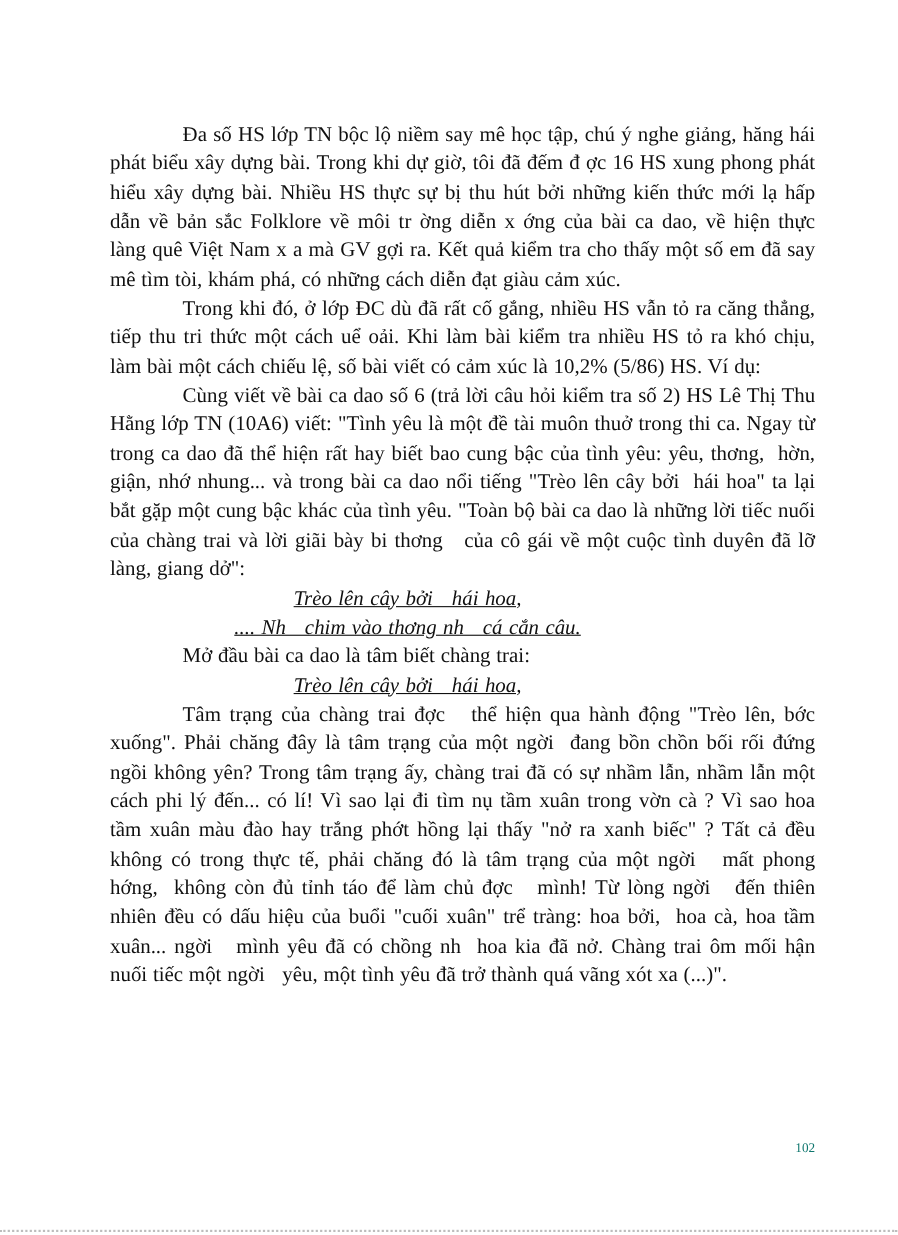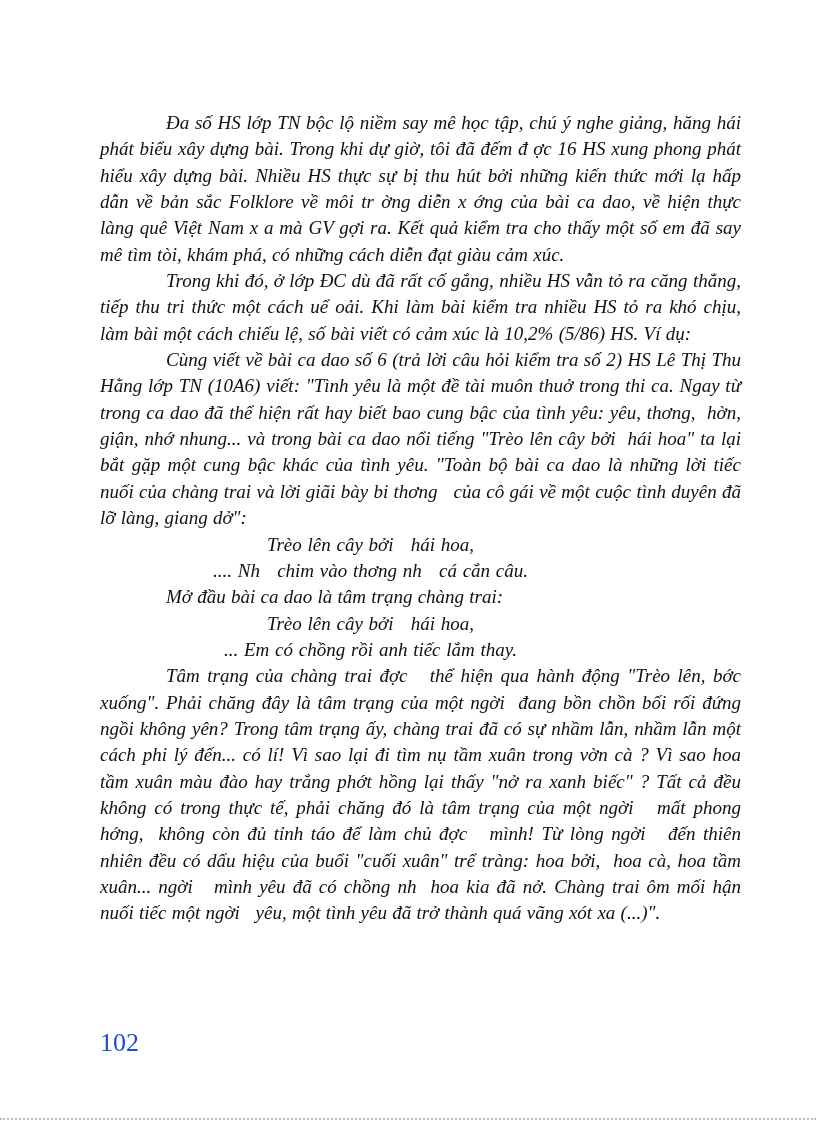--- a/index.html
+++ b/index.html
@@ -23,38 +23,38 @@
     width: 641px;
   }
   .text-block p {
     margin: 0;
     font-size: 19px;
     line-height: 26.35px;
     text-align: justify;
     text-indent: 66px;
     white-space: pre-wrap;
     word-spacing: 0.5px;
-    font-style: italic;
   }
   .text-block p.verse {
     font-style: italic;
     text-align: center;
     text-indent: 0;
     margin-right: 100px;
     word-spacing: 1px;
+    text-decoration: underline;
   }
   .page-footer {
     position: absolute;
     top: 1030px;
     left: 100px;
     width: 641px;
-    text-align: left;
-    font-size: 26px;
+    text-align: right;
+    font-size: 12px;
     line-height: 26px;
-    color: #1d4ed8;
+    color: #0f766e;
   }
   .page-break-line {
     position: absolute;
     left: 0;
     bottom: 3px;
     width: 100%;
     height: 0;
     border-top: 2px dotted #bdbdbd;
   }
 </style>
@@ -62,23 +62,22 @@
 <body>
 
 <div class="page">
 
   <div class="text-block">
     <p class="body">Đa số HS lớp TN bộc lộ niềm say mê học tập, chú ý nghe giảng, hăng hái phát biểu xây dựng bài. Trong khi dự giờ, tôi đã đếm đ ợc 16 HS xung phong phát hiểu xây dựng bài. Nhiều HS thực sự bị thu hút bởi những kiến thức mới lạ hấp dẫn về bản sắc Folklore về môi tr ờng diễn x ớng của bài ca dao, về hiện thực  làng quê Việt Nam x a mà GV gợi ra. Kết quả kiểm tra cho thấy một số em đã say mê tìm tòi, khám phá, có những cách diễn đạt giàu cảm xúc.</p>
     <p class="body">Trong khi đó, ở lớp ĐC dù đã rất cố gắng, nhiều HS vẫn tỏ ra căng thẳng, tiếp thu tri thức một cách uể oải. Khi làm bài kiểm tra nhiều HS tỏ ra khó chịu, làm bài một cách chiếu lệ, số bài viết có cảm xúc là 10,2% (5/86) HS. Ví dụ:</p>
     <p class="body">Cùng viết về bài ca dao số 6 (trả lời câu hỏi kiểm tra số 2) HS Lê Thị Thu Hằng lớp TN (10A6) viết: "Tình yêu là một đề tài muôn thuở trong thi ca. Ngay từ trong ca dao đã thể hiện rất hay biết bao cung bậc của tình yêu: yêu, thơng,  hờn, giận, nhớ nhung... và trong bài ca dao nổi tiếng "Trèo lên cây bởi  hái hoa" ta lại bắt gặp một cung bậc khác của tình yêu. "Toàn bộ bài ca dao là những lời tiếc nuối của chàng trai và lời giãi bày bi thơng   của cô gái về một cuộc tình duyên đã lỡ làng, giang dở":</p>
     <p class="verse">Trèo lên cây bởi   hái hoa,</p>
     <p class="verse">.... Nh   chim vào thơng nh   cá cắn câu.</p>
-    <p class="body">Mở đầu bài ca dao là tâm trạng chàng trai:</p>
+    <p class="body">Mở đầu bài ca dao là tâm biết chàng trai:</p>
     <p class="verse">Trèo lên cây bởi   hái hoa,</p>
-    <p class="verse">... Em có chồng rồi anh tiếc lắm thay.</p>
     <p class="body">Tâm trạng của chàng trai đợc   thể hiện qua hành động "Trèo lên, bớc xuống". Phải chăng đây là tâm trạng của một ngời  đang bồn chồn bối rối đứng ngồi không yên? Trong tâm trạng ấy, chàng trai đã có sự nhầm lẫn, nhầm lẫn một cách phi lý đến... có lí! Vì sao lại đi tìm nụ tầm xuân trong vờn cà ? Vì sao hoa tầm xuân màu đào hay trắng phớt hồng lại thấy "nở ra xanh biếc" ? Tất cả đều không có trong thực tế, phải chăng đó là tâm trạng của một ngời   mất phong  hớng,  không còn đủ tỉnh táo để làm chủ đợc   mình! Từ lòng ngời   đến thiên nhiên đều có dấu hiệu của buổi "cuối xuân" trể tràng: hoa bởi,  hoa cà, hoa tầm xuân... ngời   mình yêu đã có chồng nh  hoa kia đã nở. Chàng trai ôm mối hận nuối tiếc một ngời   yêu, một tình yêu đã trở thành quá vãng xót xa (...)".</p>
   </div>
 
   <div class="page-footer">102</div>
 
   <div class="page-break-line"></div>
 
 </div>
 
 </body></html>

